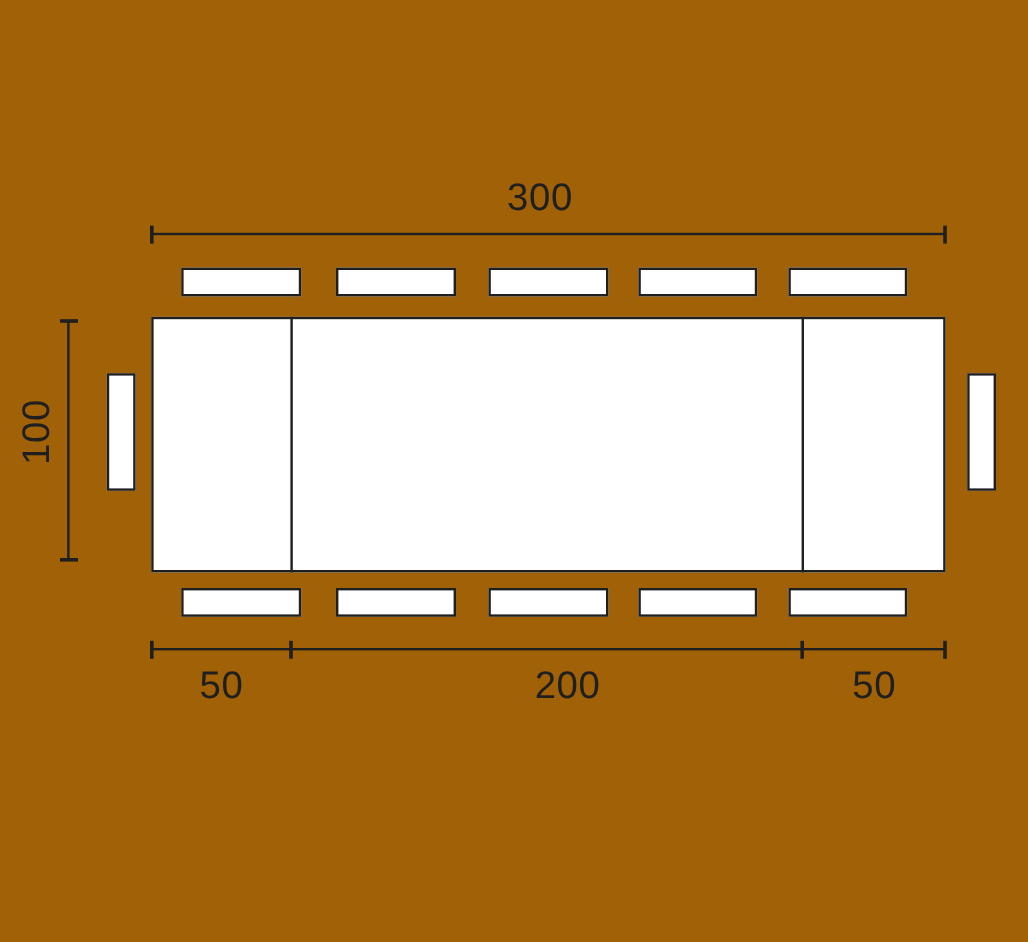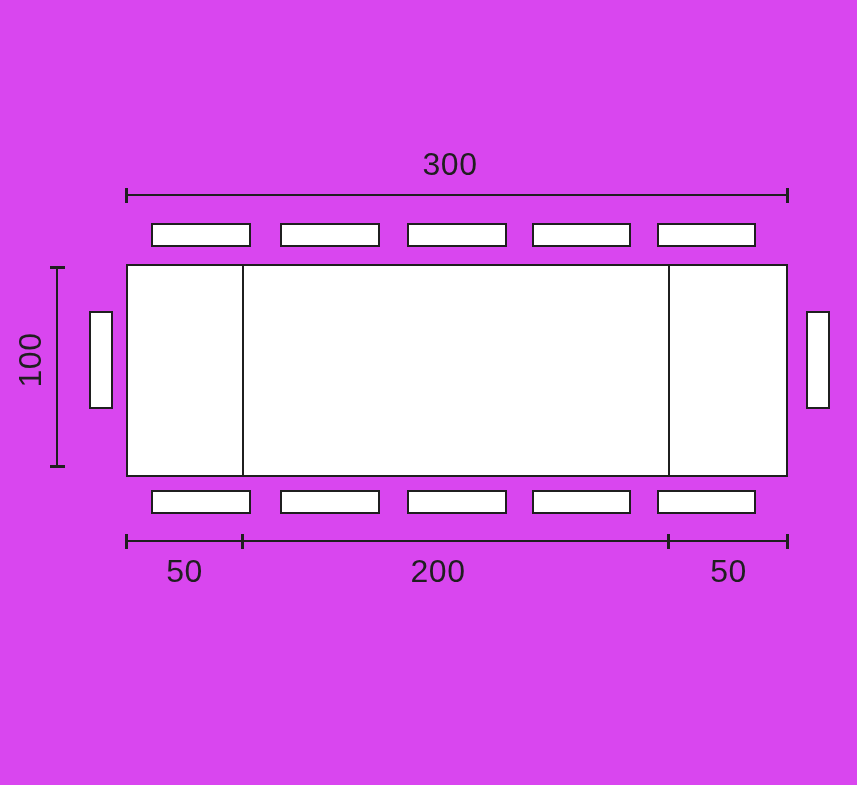--- a/index.html
+++ b/index.html
@@ -9,21 +9,21 @@
   body {
     width: 857px;
     height: 785px;
     background: #ffffff;
     font-family: "Liberation Sans", sans-serif;
   }
   .canvas {
     position: relative;
     width: 857px;
     height: 785px;
-    background: #d946ef;
+    background: #a16207;
     overflow: hidden;
   }
   .hline {
     position: absolute;
     height: 2px;
     background: #1f1f1f;
   }
   .vline {
     position: absolute;
     width: 2px;
@@ -99,16 +99,16 @@
   <div class="rect" style="left:532px; top:490px; width:99px; height:24px;"></div>
   <div class="rect" style="left:657px; top:490px; width:99px; height:24px;"></div>
 
   <div class="hline" style="left:126px; top:540px; width:662px;"></div>
   <div class="tick-v" style="left:125px; top:534px;"></div>
   <div class="tick-v" style="left:241px; top:534px;"></div>
   <div class="tick-v" style="left:667px; top:534px;"></div>
   <div class="tick-v" style="left:786px; top:534px;"></div>
 
   <div class="dim-label" style="left:126px; top:552px; width:117px;">50</div>
-  <div class="dim-label" style="left:225px; top:552px; width:426px;">200</div>
+  <div class="dim-label" style="left:260px; top:552px; width:426px;">200</div>
   <div class="dim-label" style="left:669px; top:552px; width:119px;">50</div>
 
 </div>
 
 </body></html>

